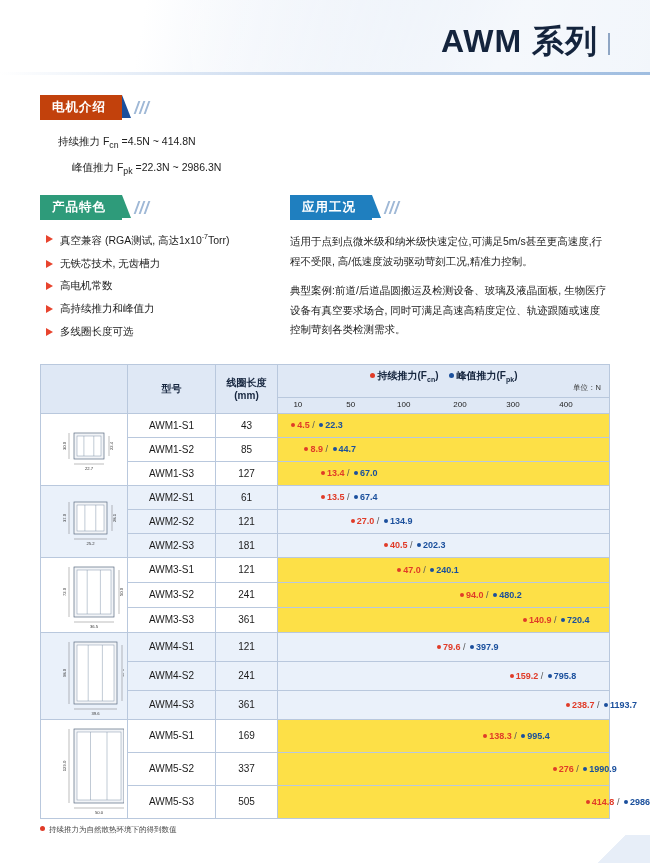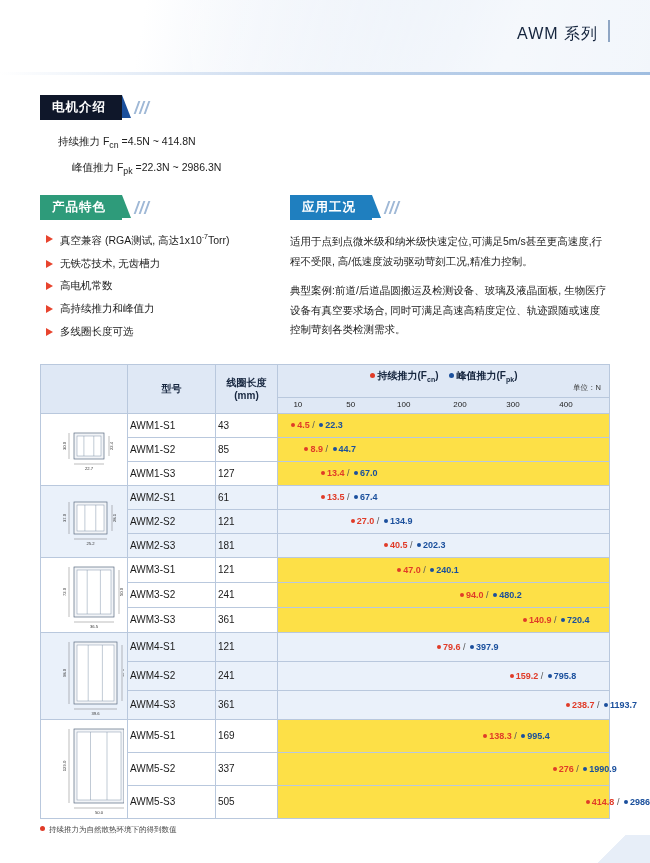--- a/index.html
+++ b/index.html
@@ -23,22 +23,22 @@
   .header .swoosh {
     position: absolute;
     right: -60px; top: -120px;
     width: 520px; height: 300px;
     background: linear-gradient(120deg, rgba(255,255,255,0) 0%, rgba(255,255,255,0.75) 60%);
     transform: rotate(-8deg);
   }
   .header .title {
     position: absolute;
     right: 40px; top: 20px;
-    font-size: 16px;
-    font-weight: normal;
+    font-size: 32px;
+    font-weight: bold;
     letter-spacing: 1px;
     color: #14243d;
   }
   .header .title .sep {
     display:inline-block;
     width: 2px; height: 22px;
     background: #8fa6c4;
     margin: 0 0 0 10px;
     vertical-align: -3px;
   }
@@ -50,21 +50,21 @@
   
   .banner {
     display: inline-block;
     position: relative;
     color: #fff;
     font-size: 12.5px;
     font-weight: bold;
     padding: 4px 16px 4px 12px;
     letter-spacing: 1px;
   }
-  .banner.blue  { background: #0f172a; }
+  .banner.blue  { background: #c2410c; }
   .banner.green { background: #2e9b7a; }
   .banner.cyan  { background: #1f7fbf; }
   .banner::after {
     content:"";
     position:absolute; right:-9px; top:0;
     border-left: 9px solid transparent;
     border-top: 23px solid transparent;
   }
   .banner.blue::after  { border-left-color:#1a4f9c; }
   .banner.green::after { border-left-color:#2e9b7a; }
@@ -174,20 +174,21 @@
   }
 
   td.img-cell {
     width: 86px;
     background: #fff;
     text-align: center;
     vertical-align: middle;
     padding: 3px;
   }
   td.model, td.coil {
+    text-align: center;
     vertical-align: middle;
     padding: 6px 2px;
     font-size: 10px;
     background: #fff;
   }
   td.model { width: 88px; }
   td.coil  { width: 62px; }
   tr.alt td.model, tr.alt td.coil, tr.alt td.chart { background: #eaf1fa; }
   tr.alt td.img-cell { background: #eaf1fa; }
 

